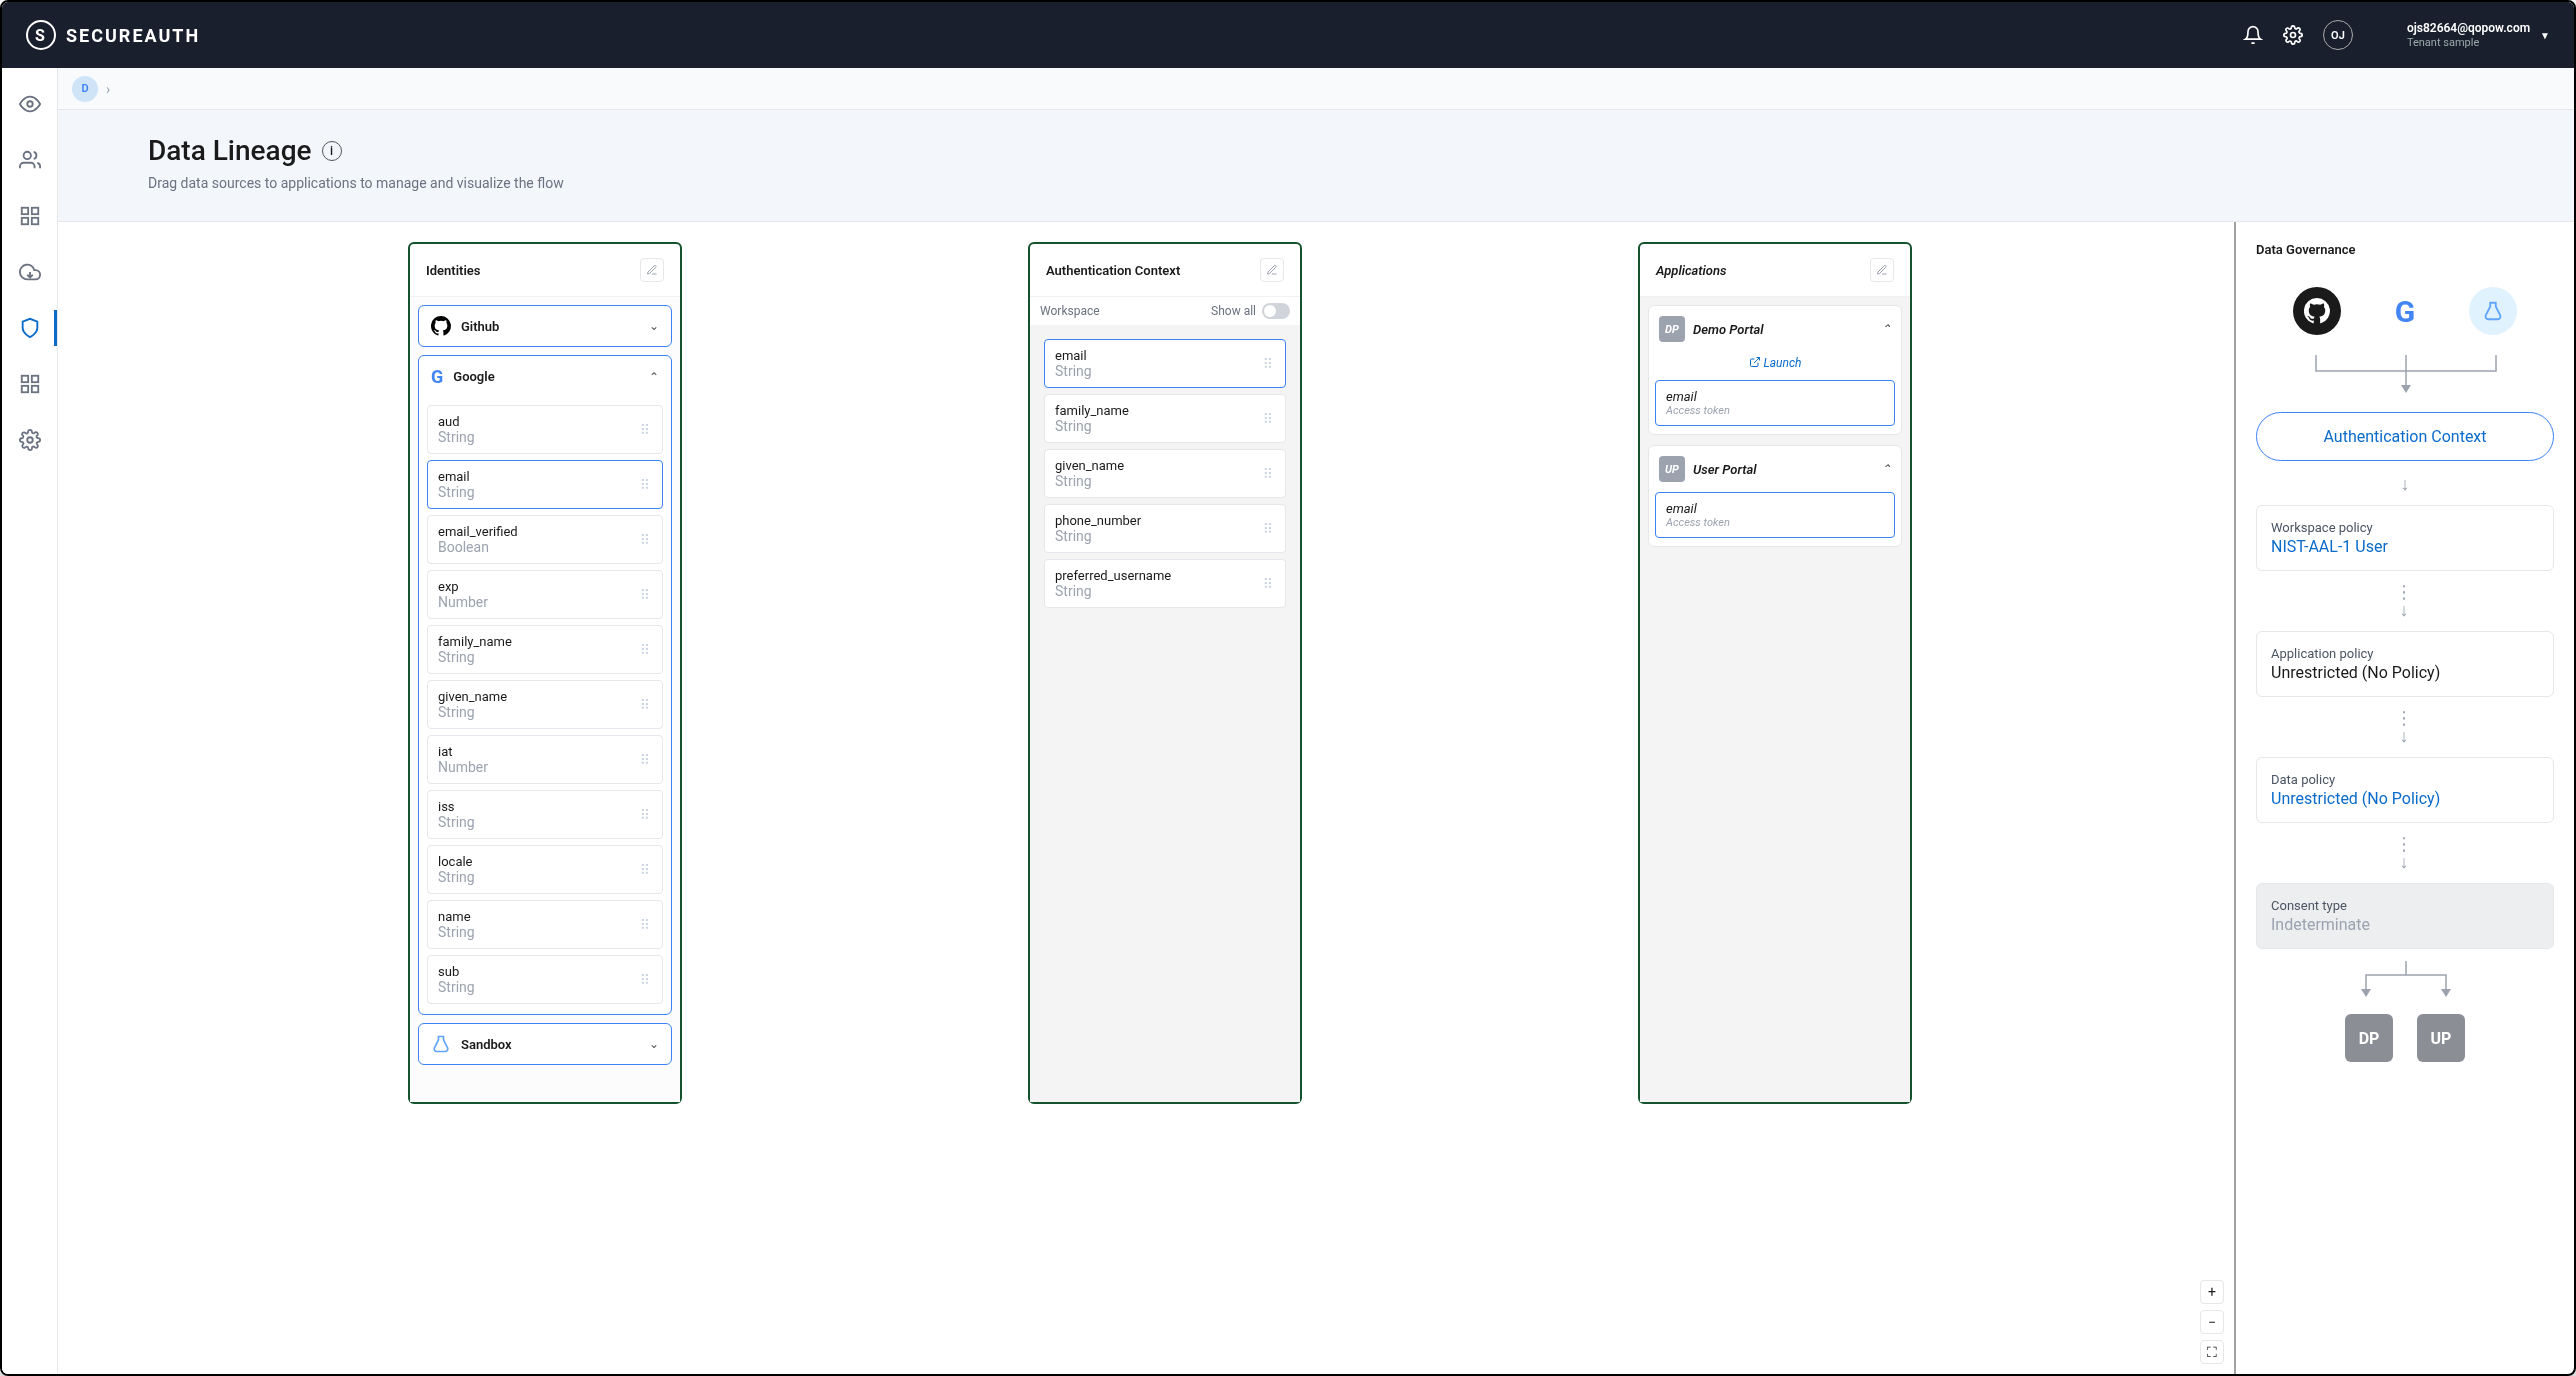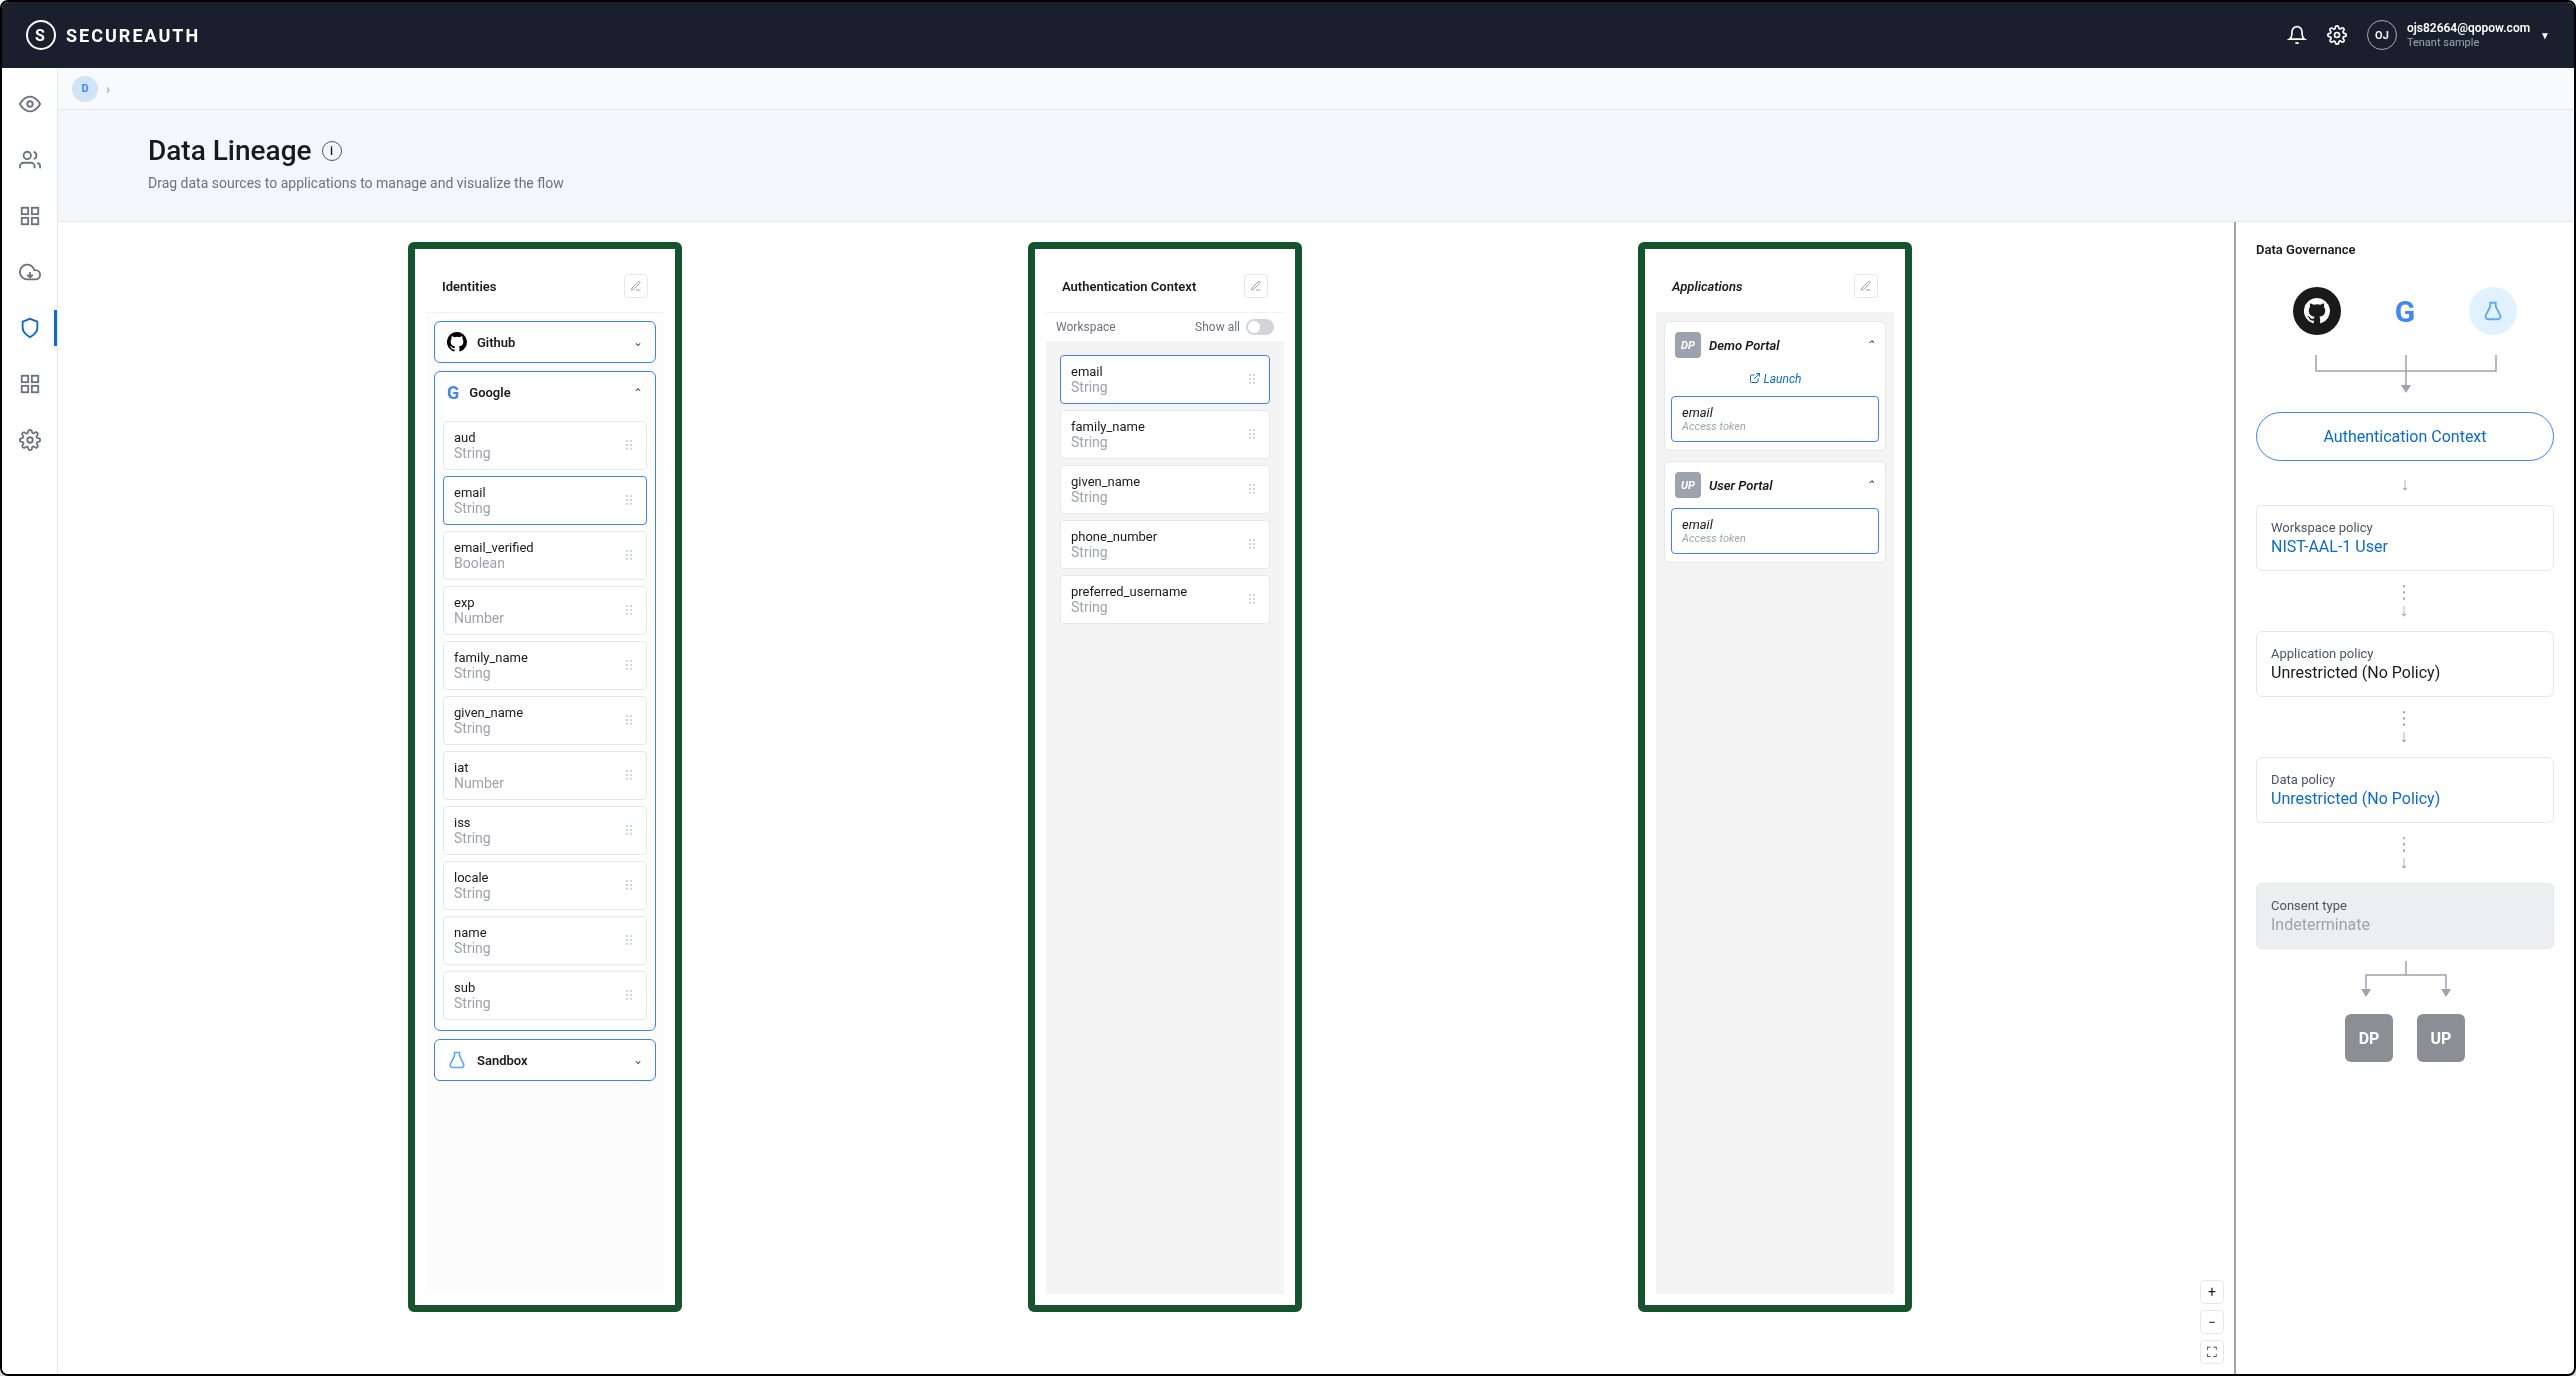--- a/index.html
+++ b/index.html
@@ -7,21 +7,21 @@
 .app { width: 2576px; height: 1376px; display: flex; flex-direction: column; border: 2px solid #000; border-radius: 8px; overflow: hidden; box-shadow: 0 8px 20px rgba(0,0,0,0.3); }
 
 
 .topbar { background: #1a1f2e; color: #fff; height: 66px; display: flex; align-items: center; padding: 0 24px; justify-content: space-between; }
 .brand { display: flex; align-items: center; gap: 10px; font-weight: 700; letter-spacing: 2px; font-size: 18px; }
 .brand-icon { width: 30px; height: 30px; border: 2px solid #fff; border-radius: 50%; display: inline-flex; align-items: center; justify-content: center; font-size: 16px; font-weight: 700; }
 .topbar-right { display: flex; align-items: center; gap: 20px; }
 .topbar-icon { width: 20px; height: 20px; cursor: pointer; color: #fff; }
 .user-block { display: flex; align-items: center; gap: 10px; cursor: pointer; }
 .avatar { width: 30px; height: 30px; border: 1px solid #aaa; border-radius: 50%; display: flex; align-items: center; justify-content: center; font-size: 11px; font-weight: 600; }
-.user-text { display: flex; flex-direction: column; line-height: 1.2; }
+.user-text { display: flex; flex-direction: column; line-height: 1.2; margin-left: 44px; }
 .user-email { font-size: 12px; font-weight: 600; }
 .user-tenant { font-size: 11px; color: #9aa; }
 
 
 .main { flex: 1; display: flex; overflow: hidden; }
 .sidebar { width: 56px; background: #fff; border-right: 1px solid #e5e7eb; display: flex; flex-direction: column; padding-top: 10px; gap: 4px; }
 .sidebar-item { width: 100%; height: 52px; display: flex; align-items: center; justify-content: center; cursor: pointer; color: #6b7280; position: relative; }
 .sidebar-item.active { color: #0b6bcb; }
 .sidebar-item.active::after { content: ""; position: absolute; right: 0; top: 8px; bottom: 8px; width: 3px; background: #0b6bcb; }
 .sidebar-item svg { width: 22px; height: 22px; }
@@ -34,21 +34,21 @@
 .hero { padding: 24px 90px 30px; background: #f3f6fb; border-bottom: 1px solid #e5e7eb; }
 .hero h1 { font-size: 28px; font-weight: 500; display: flex; align-items: center; gap: 10px; }
 .hero-sub { color: #6b7280; margin-top: 8px; font-size: 14px; }
 .info-icon { width: 20px; height: 20px; border: 1.5px solid #555; border-radius: 50%; display: inline-flex; align-items: center; justify-content: center; font-size: 12px; }
 
 .workspace { flex: 1; display: flex; overflow: hidden; }
 .canvas { flex: 1; position: relative; background: #fff; overflow: hidden; }
 .governance { width: 340px; border-left: 2px solid #a3a3a3; padding: 20px; overflow: auto; }
 
 
-.column { position: absolute; top: 20px; background: #fff; border: 7px solid #14532d; border-radius: 6px; display: flex; flex-direction: column; padding: 11px; height: 1070px; }
+.column { position: absolute; top: 20px; background: #fff; border: 2px solid #14532d; border-radius: 6px; display: flex; flex-direction: column; padding: 0; height: 862px; }
 .col-identities { left: 350px; width: 274px; }
 .col-auth { left: 970px; width: 274px; }
 .col-apps { left: 1580px; width: 274px; font-style: italic; }
 .col-header { display: flex; align-items: center; justify-content: space-between; padding: 14px 16px; font-weight: 600; font-size: 13px; border-bottom: 1px solid #f1f1f1; }
 .col-edit { width: 24px; height: 24px; border: 1px solid #e5e7eb; border-radius: 4px; display: flex; align-items: center; justify-content: center; cursor: pointer; color: #9ca3af; }
 .col-body { flex: 1; padding: 8px; overflow: auto; background: #fcfcfc; }
 .col-body.gray { background: #f4f4f4; }
 
 .panel { border: 1.5px solid #3b82f6; border-radius: 6px; background: #fff; margin-bottom: 8px; }
 .panel.collapsed { border: 1.5px solid #3b82f6; }

